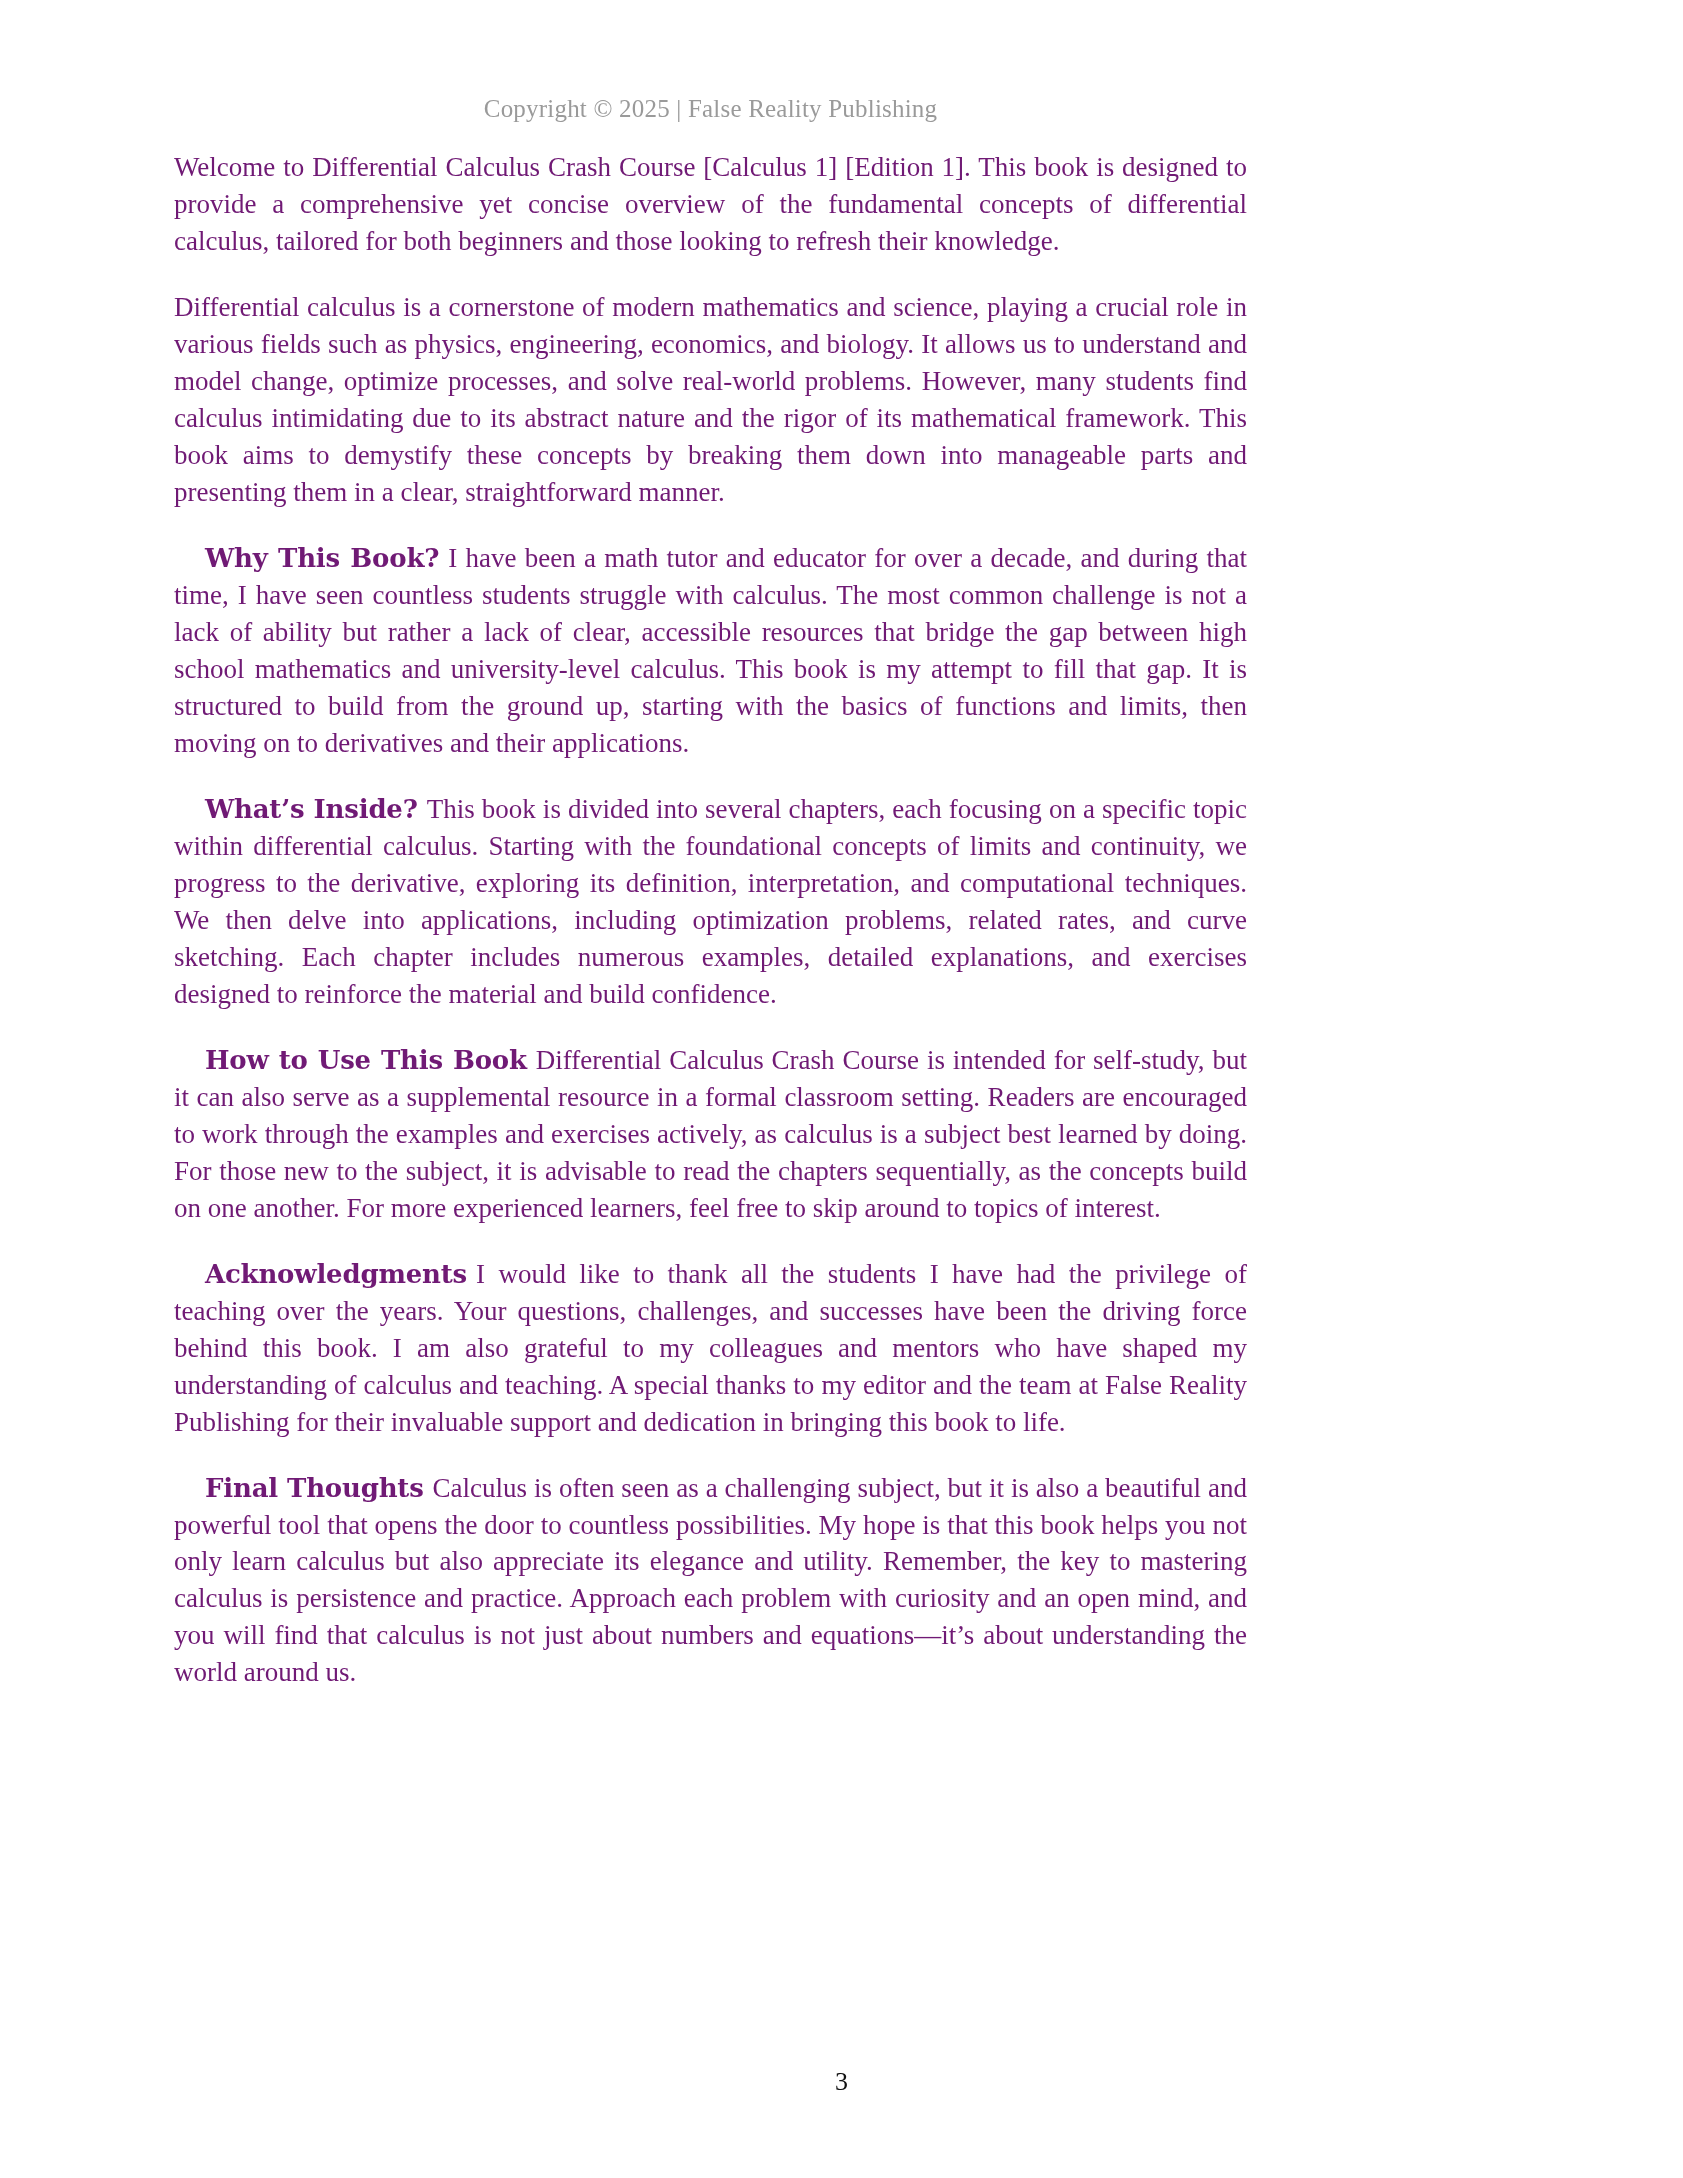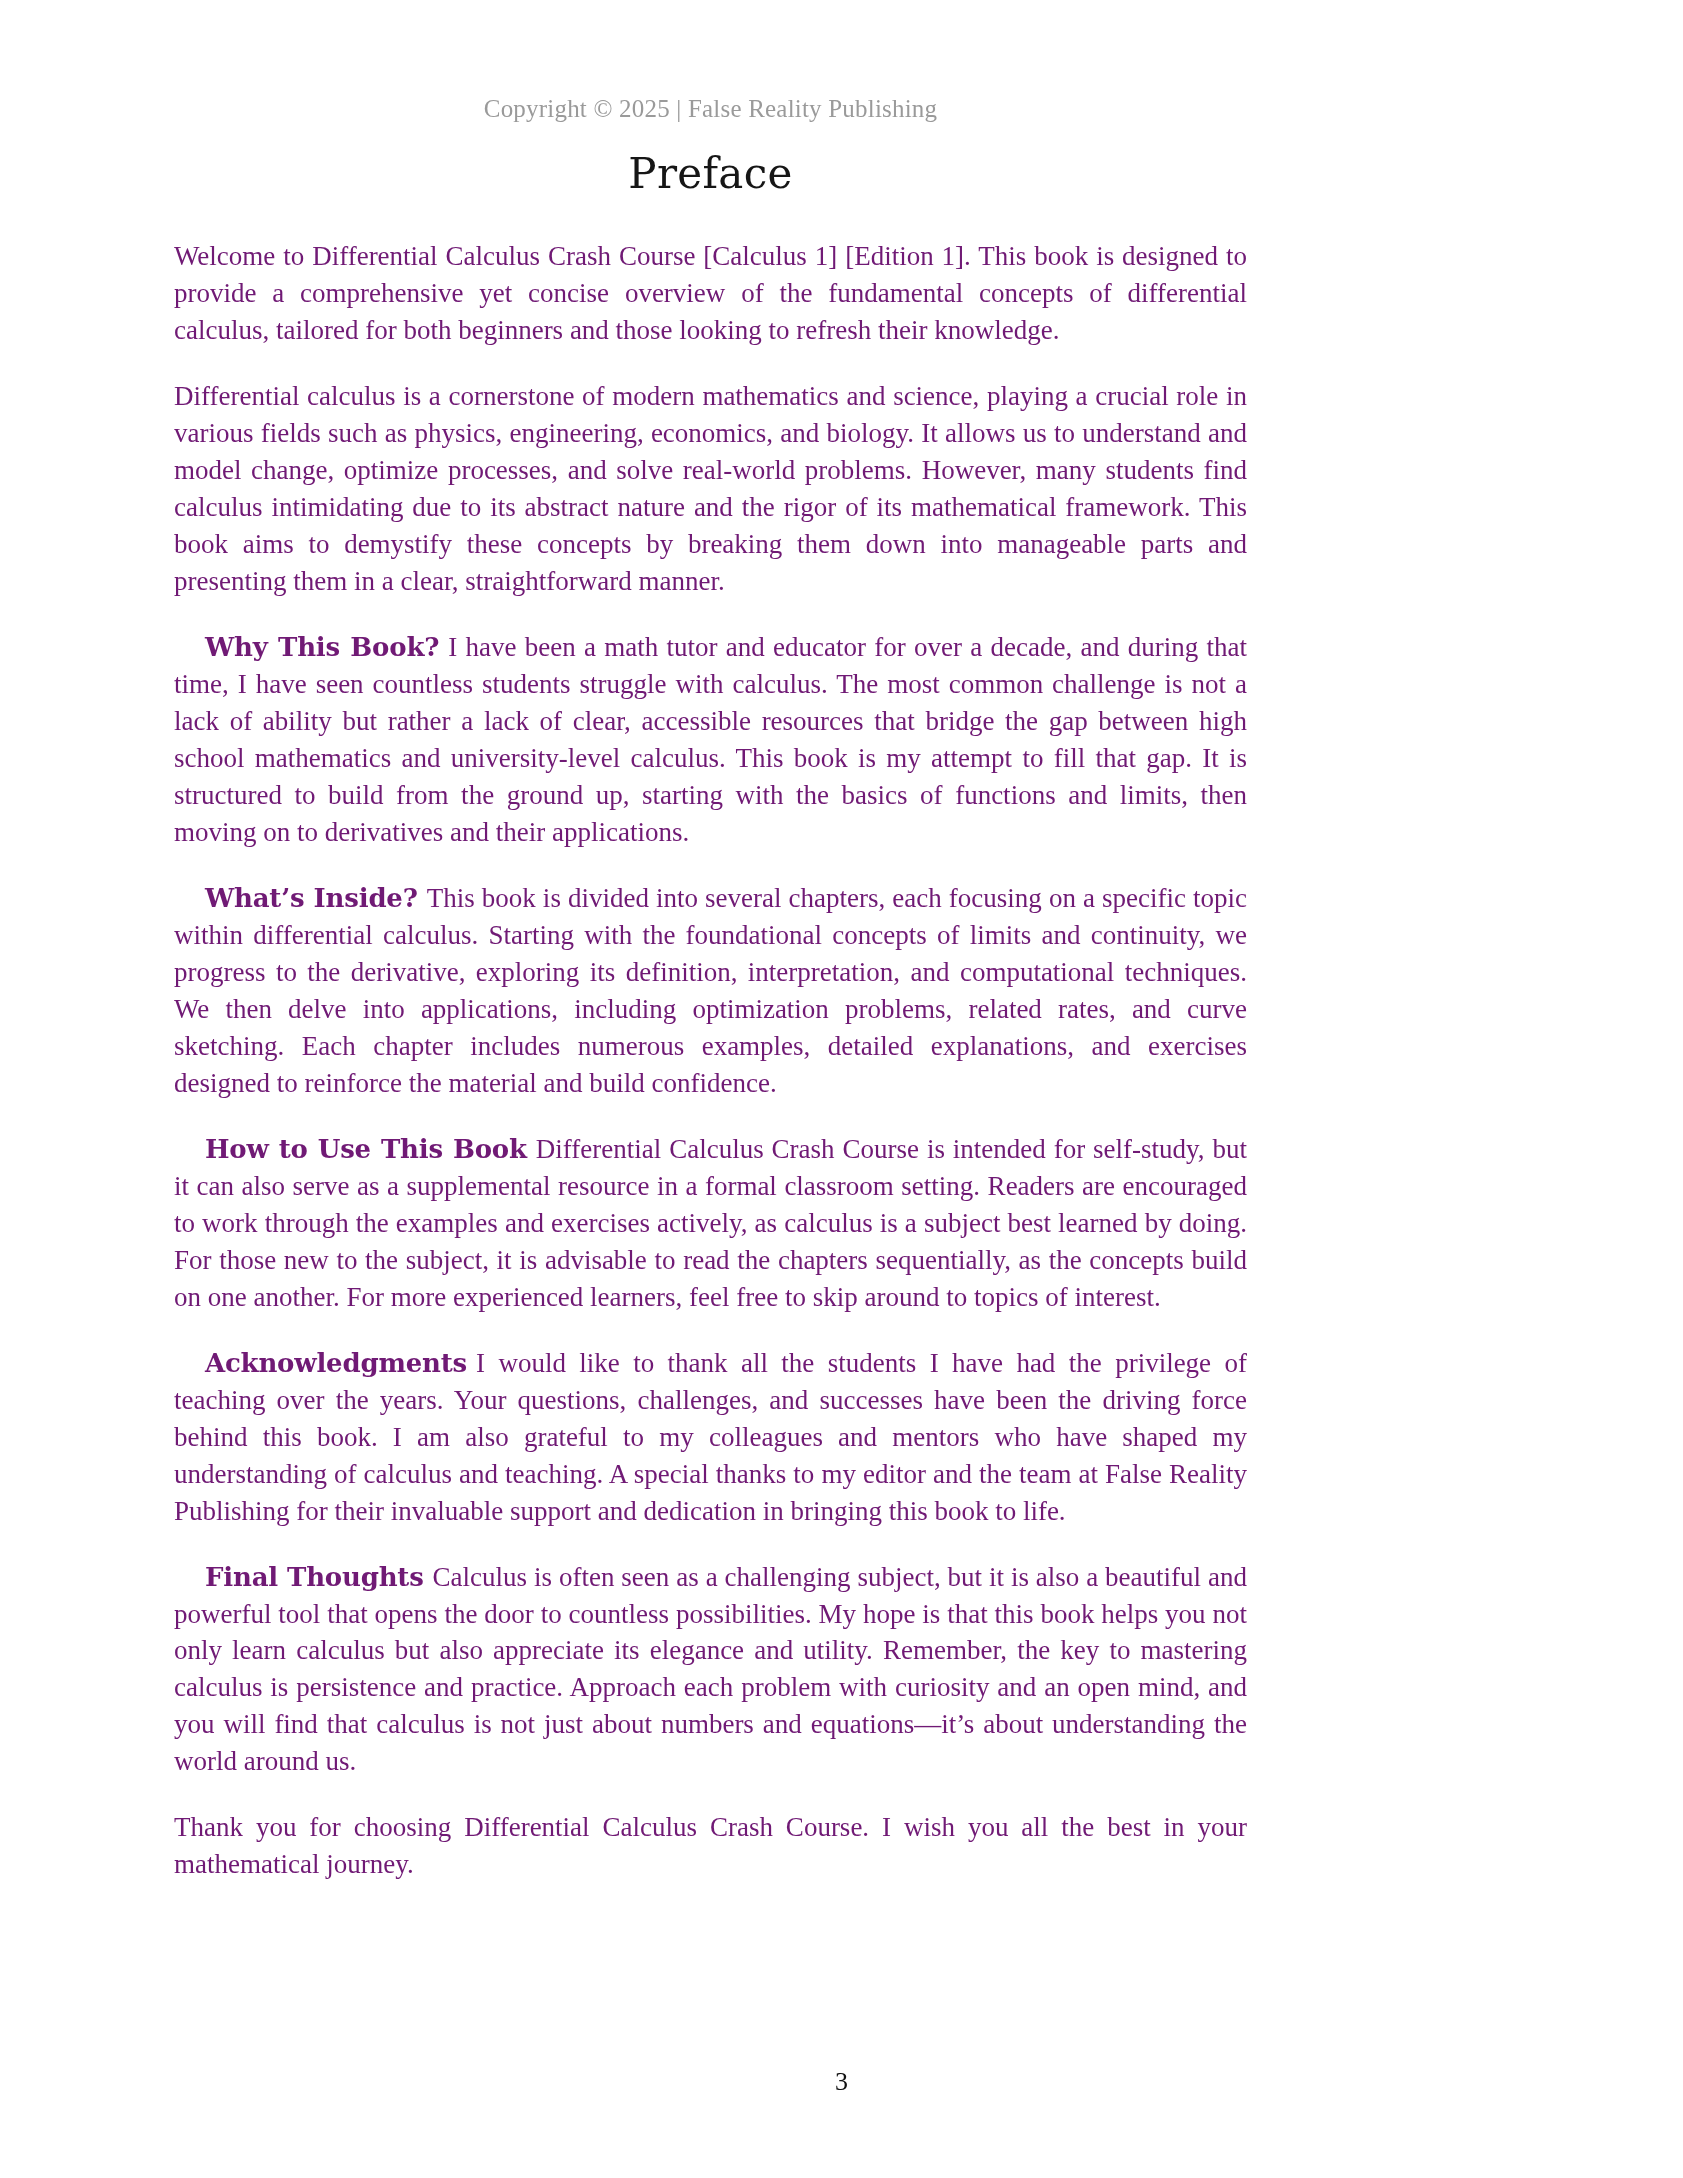--- a/index.html
+++ b/index.html
@@ -73,38 +73,36 @@
     color: #111111;
   }
 </style>
 </head>
 <body>
 
 <div class="page">
 
   <div class="running-head">Copyright © 2025 | False Reality Publishing</div>
 
-  <h1 class="chapter-title">Preface</h1>
 
   <div class="body-text">
 
     <p><span>Welcome to Differential Calculus Crash Course [Calculus 1] [Edition 1]. This book is designed to provide a comprehensive yet concise overview of the fundamental concepts of differential calculus, tailored for both beginners and those looking to refresh their knowledge.</span></p>
 
     <p><span>Differential calculus is a cornerstone of modern mathematics and science, playing a crucial role in various fields such as physics, engineering, economics, and biology. It allows us to understand and model change, optimize processes, and solve real-world problems. However, many students find calculus intimidating due to its abstract nature and the rigor of its mathematical framework. This book aims to demystify these concepts by breaking them down into manageable parts and presenting them in a clear, straightforward manner.</span></p>
 
     <p><span class="lead-in">Why This Book?</span><span class="lead-gap"></span><span>I have been a math tutor and educator for over a decade, and during that time, I have seen countless students struggle with calculus. The most common challenge is not a lack of ability but rather a lack of clear, accessible resources that bridge the gap between high school mathematics and university-level calculus. This book is my attempt to fill that gap. It is structured to build from the ground up, starting with the basics of functions and limits, then moving on to derivatives and their applications.</span></p>
 
     <p><span class="lead-in">What’s Inside?</span><span class="lead-gap"></span><span>This book is divided into several chapters, each focusing on a specific topic within differential calculus. Starting with the foundational concepts of limits and continuity, we progress to the derivative, exploring its definition, interpretation, and computational techniques. We then delve into applications, including optimization problems, related rates, and curve sketching. Each chapter includes numerous examples, detailed explanations, and exercises designed to reinforce the material and build confidence.</span></p>
 
     <p><span class="lead-in">How to Use This Book</span><span class="lead-gap"></span><span>Differential Calculus Crash Course is intended for self-study, but it can also serve as a supplemental resource in a formal classroom setting. Readers are encouraged to work through the examples and exercises actively, as calculus is a subject best learned by doing. For those new to the subject, it is advisable to read the chapters sequentially, as the concepts build on one another. For more experienced learners, feel free to skip around to topics of interest.</span></p>
 
     <p><span class="lead-in">Acknowledgments</span><span class="lead-gap"></span><span>I would like to thank all the students I have had the privilege of teaching over the years. Your questions, challenges, and successes have been the driving force behind this book. I am also grateful to my colleagues and mentors who have shaped my understanding of calculus and teaching. A special thanks to my editor and the team at False Reality Publishing for their invaluable support and dedication in bringing this book to life.</span></p>
 
     <p><span class="lead-in">Final Thoughts</span><span class="lead-gap"></span><span>Calculus is often seen as a challenging subject, but it is also a beautiful and powerful tool that opens the door to countless possibilities. My hope is that this book helps you not only learn calculus but also appreciate its elegance and utility. Remember, the key to mastering calculus is persistence and practice. Approach each problem with curiosity and an open mind, and you will find that calculus is not just about numbers and equations—it’s about understanding the world around us.</span></p>
 
-    <p><span>Thank you for choosing Differential Calculus Crash Course. I wish you all the best in your mathematical journey.</span></p>
 
   </div>
 
   <div class="folio">3</div>
 
 </div>
 
 
 </body></html>

